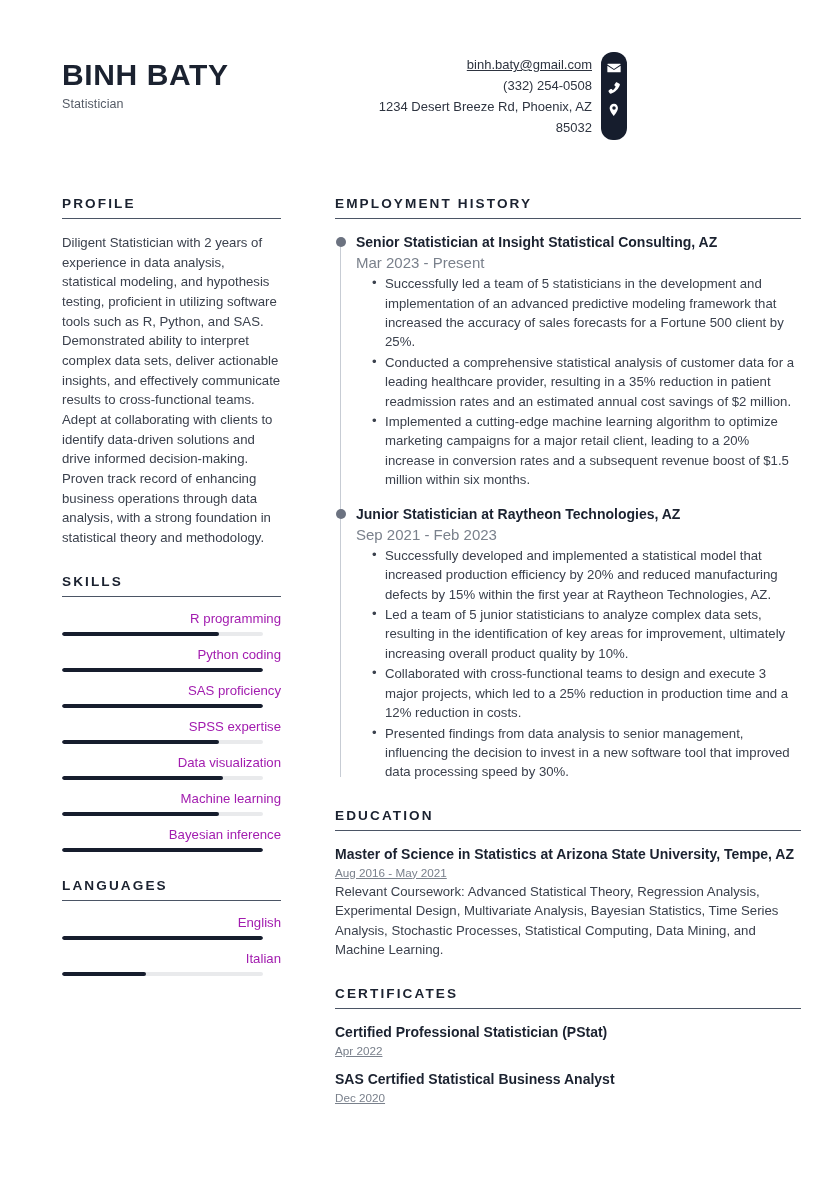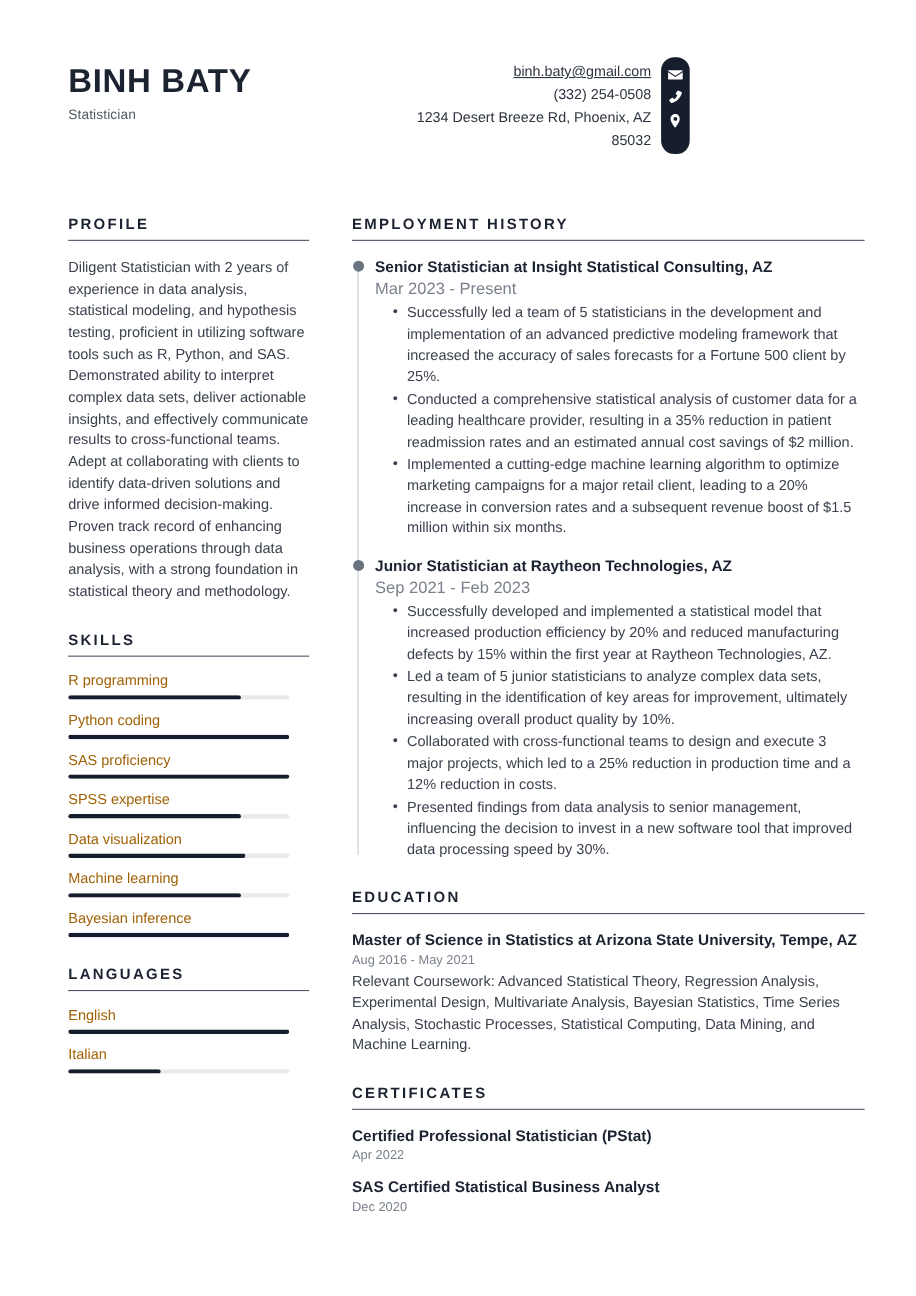--- a/index.html
+++ b/index.html
@@ -80,21 +80,21 @@
     align-items: center;
     gap: 7px;
     height: 88px;
   }
 
   .icon-rail svg { display: block; fill: #ffffff; }
 
   
   .columns {
     display: flex;
-    gap: 39px;
+    gap: 54px;
     margin-top: 44px;
   }
 
   .col-left  { width: 219px; flex: 0 0 219px; }
   .col-right { width: 466px; flex: 0 0 466px; }
 
   .section { margin-bottom: 26px; }
 
   .section-title {
     font-size: 13.6px;
@@ -125,22 +125,23 @@
     text-decoration: underline;
     display: inline-block;
     margin-bottom: 2px;
   }
 
   
   .meter-row { margin-bottom: 11px; }
 
   .meter-label {
     font-size: 13.2px;
-    color: #a16207;
+    color: #a21caf;
     margin-bottom: 6px;
+    text-align: right;
   }
 
   .meter-track {
     height: 4px;
     background: #e9eaec;
     border-radius: 2px;
     width: 201px;
     overflow: hidden;
   }
 
@@ -214,20 +215,21 @@
     font-size: 14px;
     font-weight: bold;
     color: #1b2230;
     line-height: 1.3;
   }
 
   .entry-dates {
     font-size: 11.7px;
     color: #7a818c;
     margin-top: 3px;
+    text-decoration: underline;
   }
 
   .entry-desc {
     font-size: 13.2px;
     line-height: 1.47;
     color: #3b414d;
     margin-top: 3px;
   }
 </style>
 </head>

